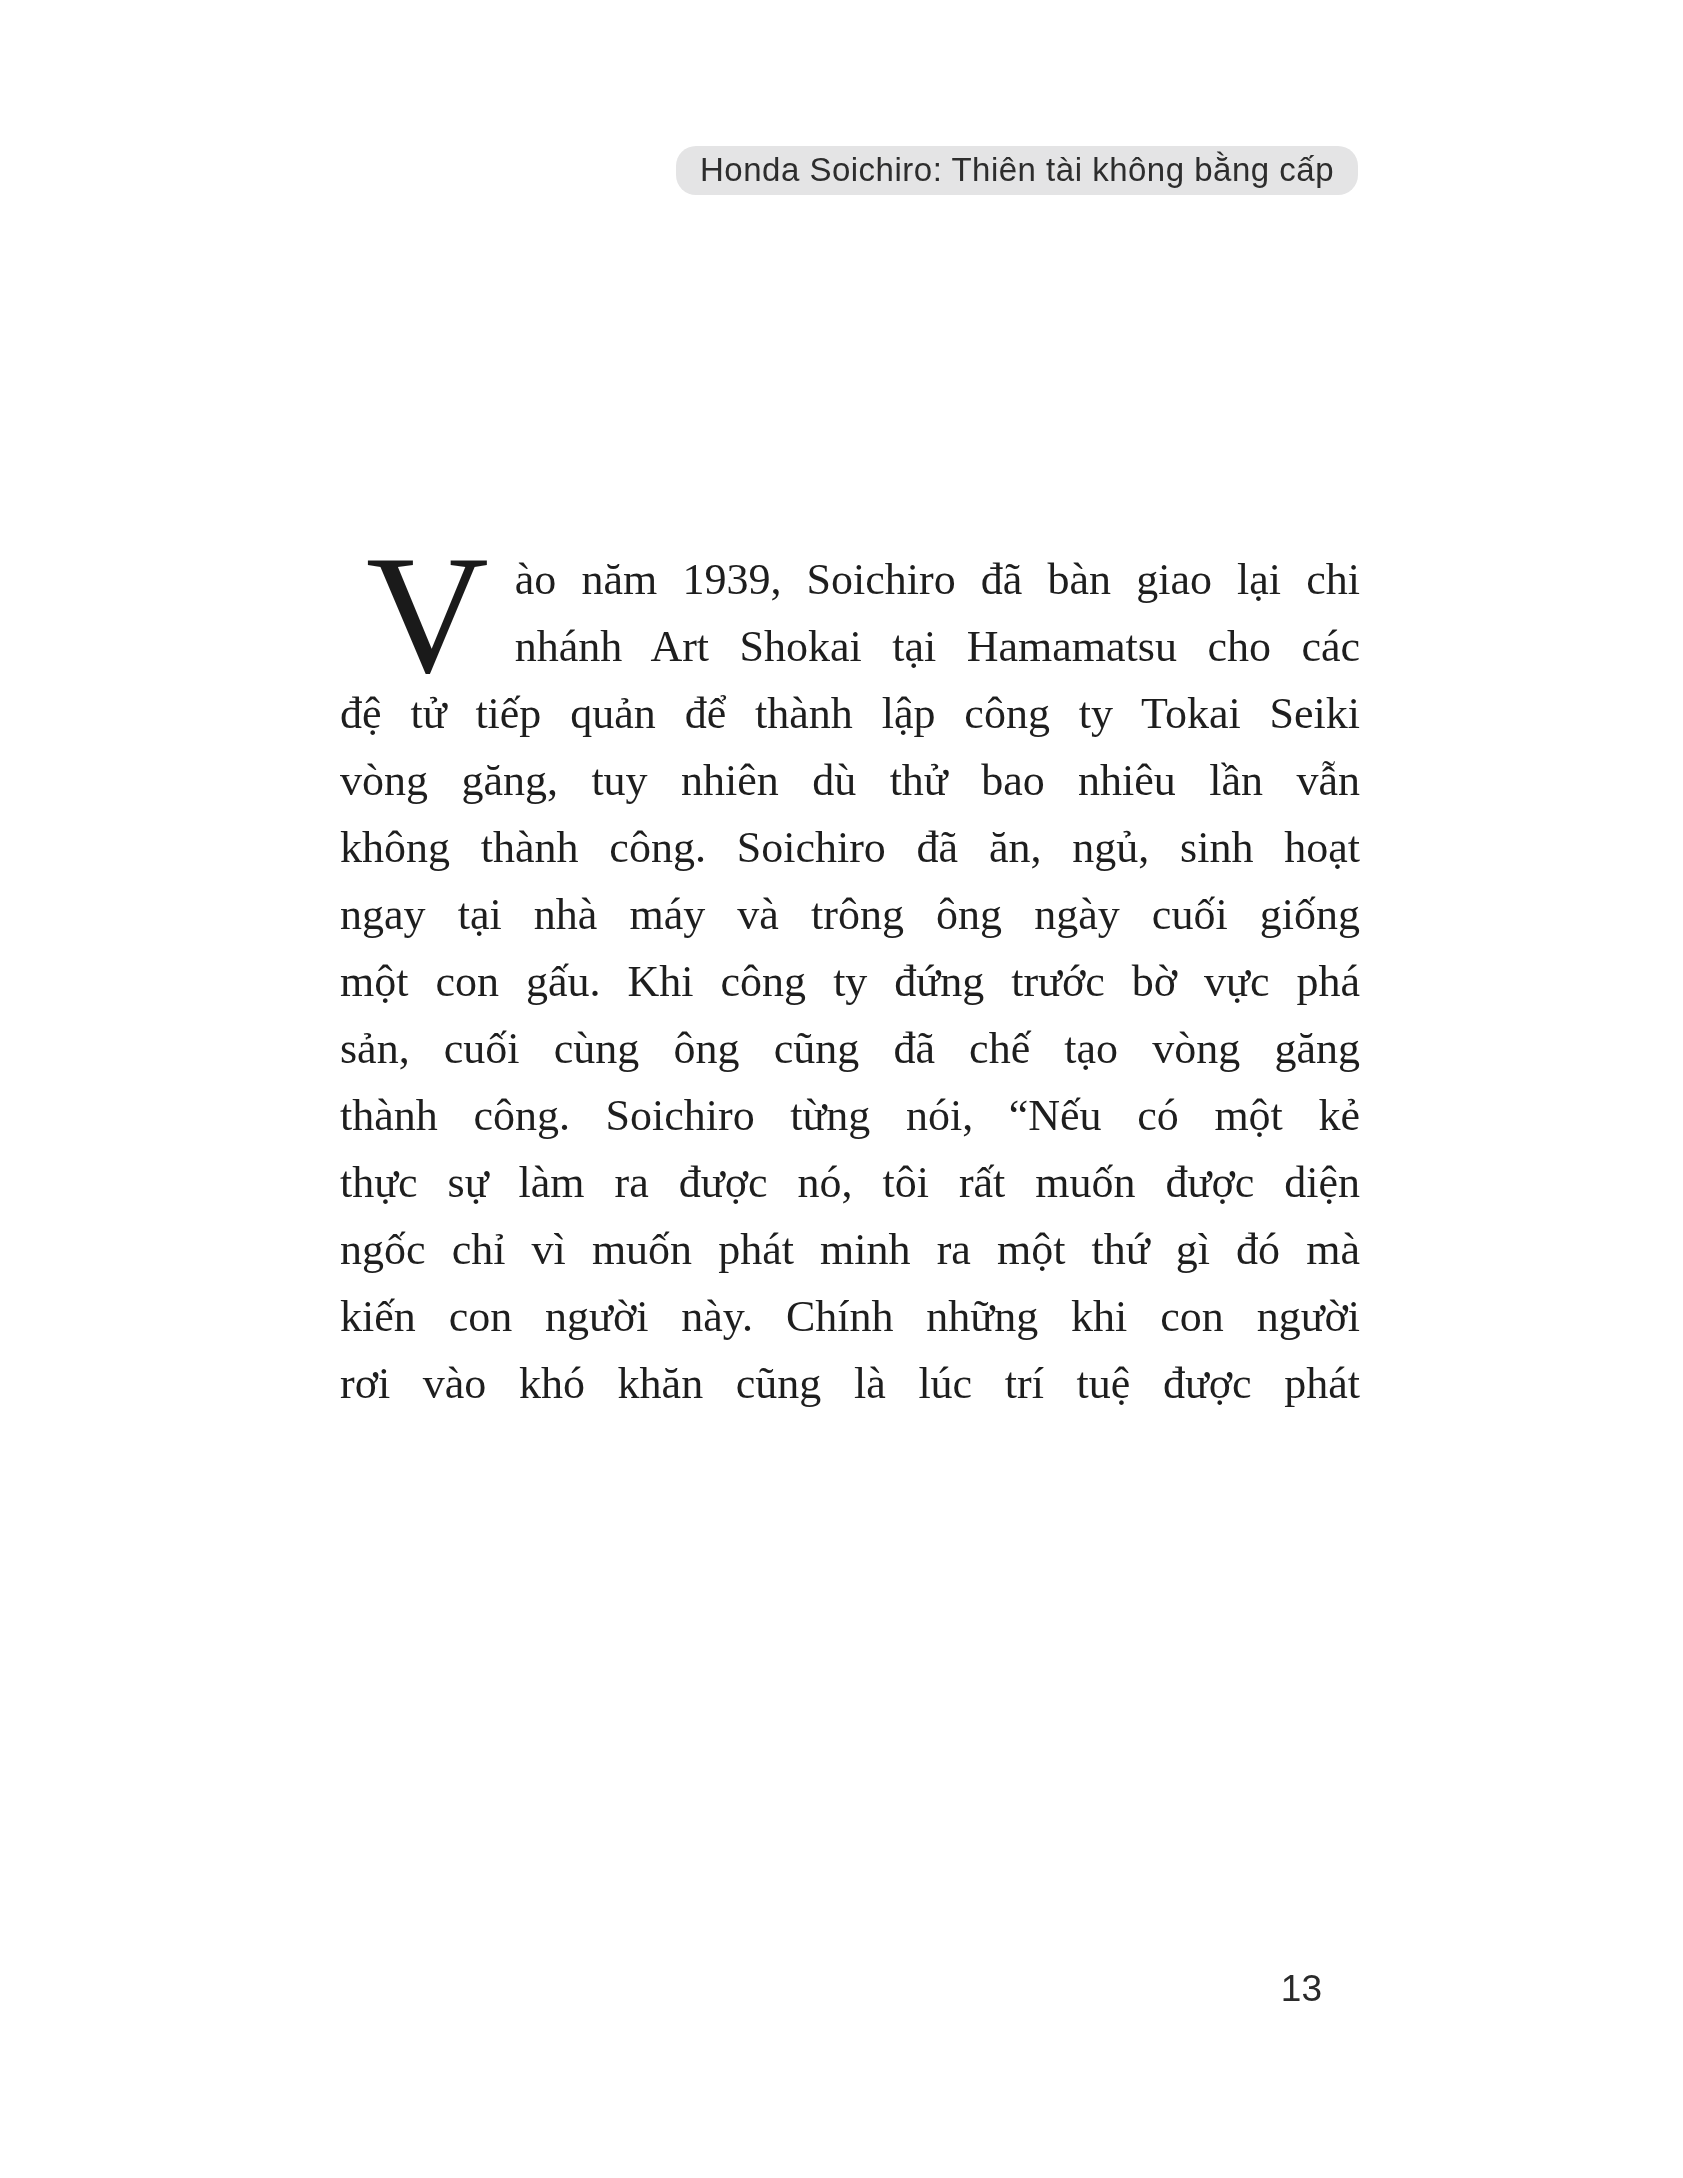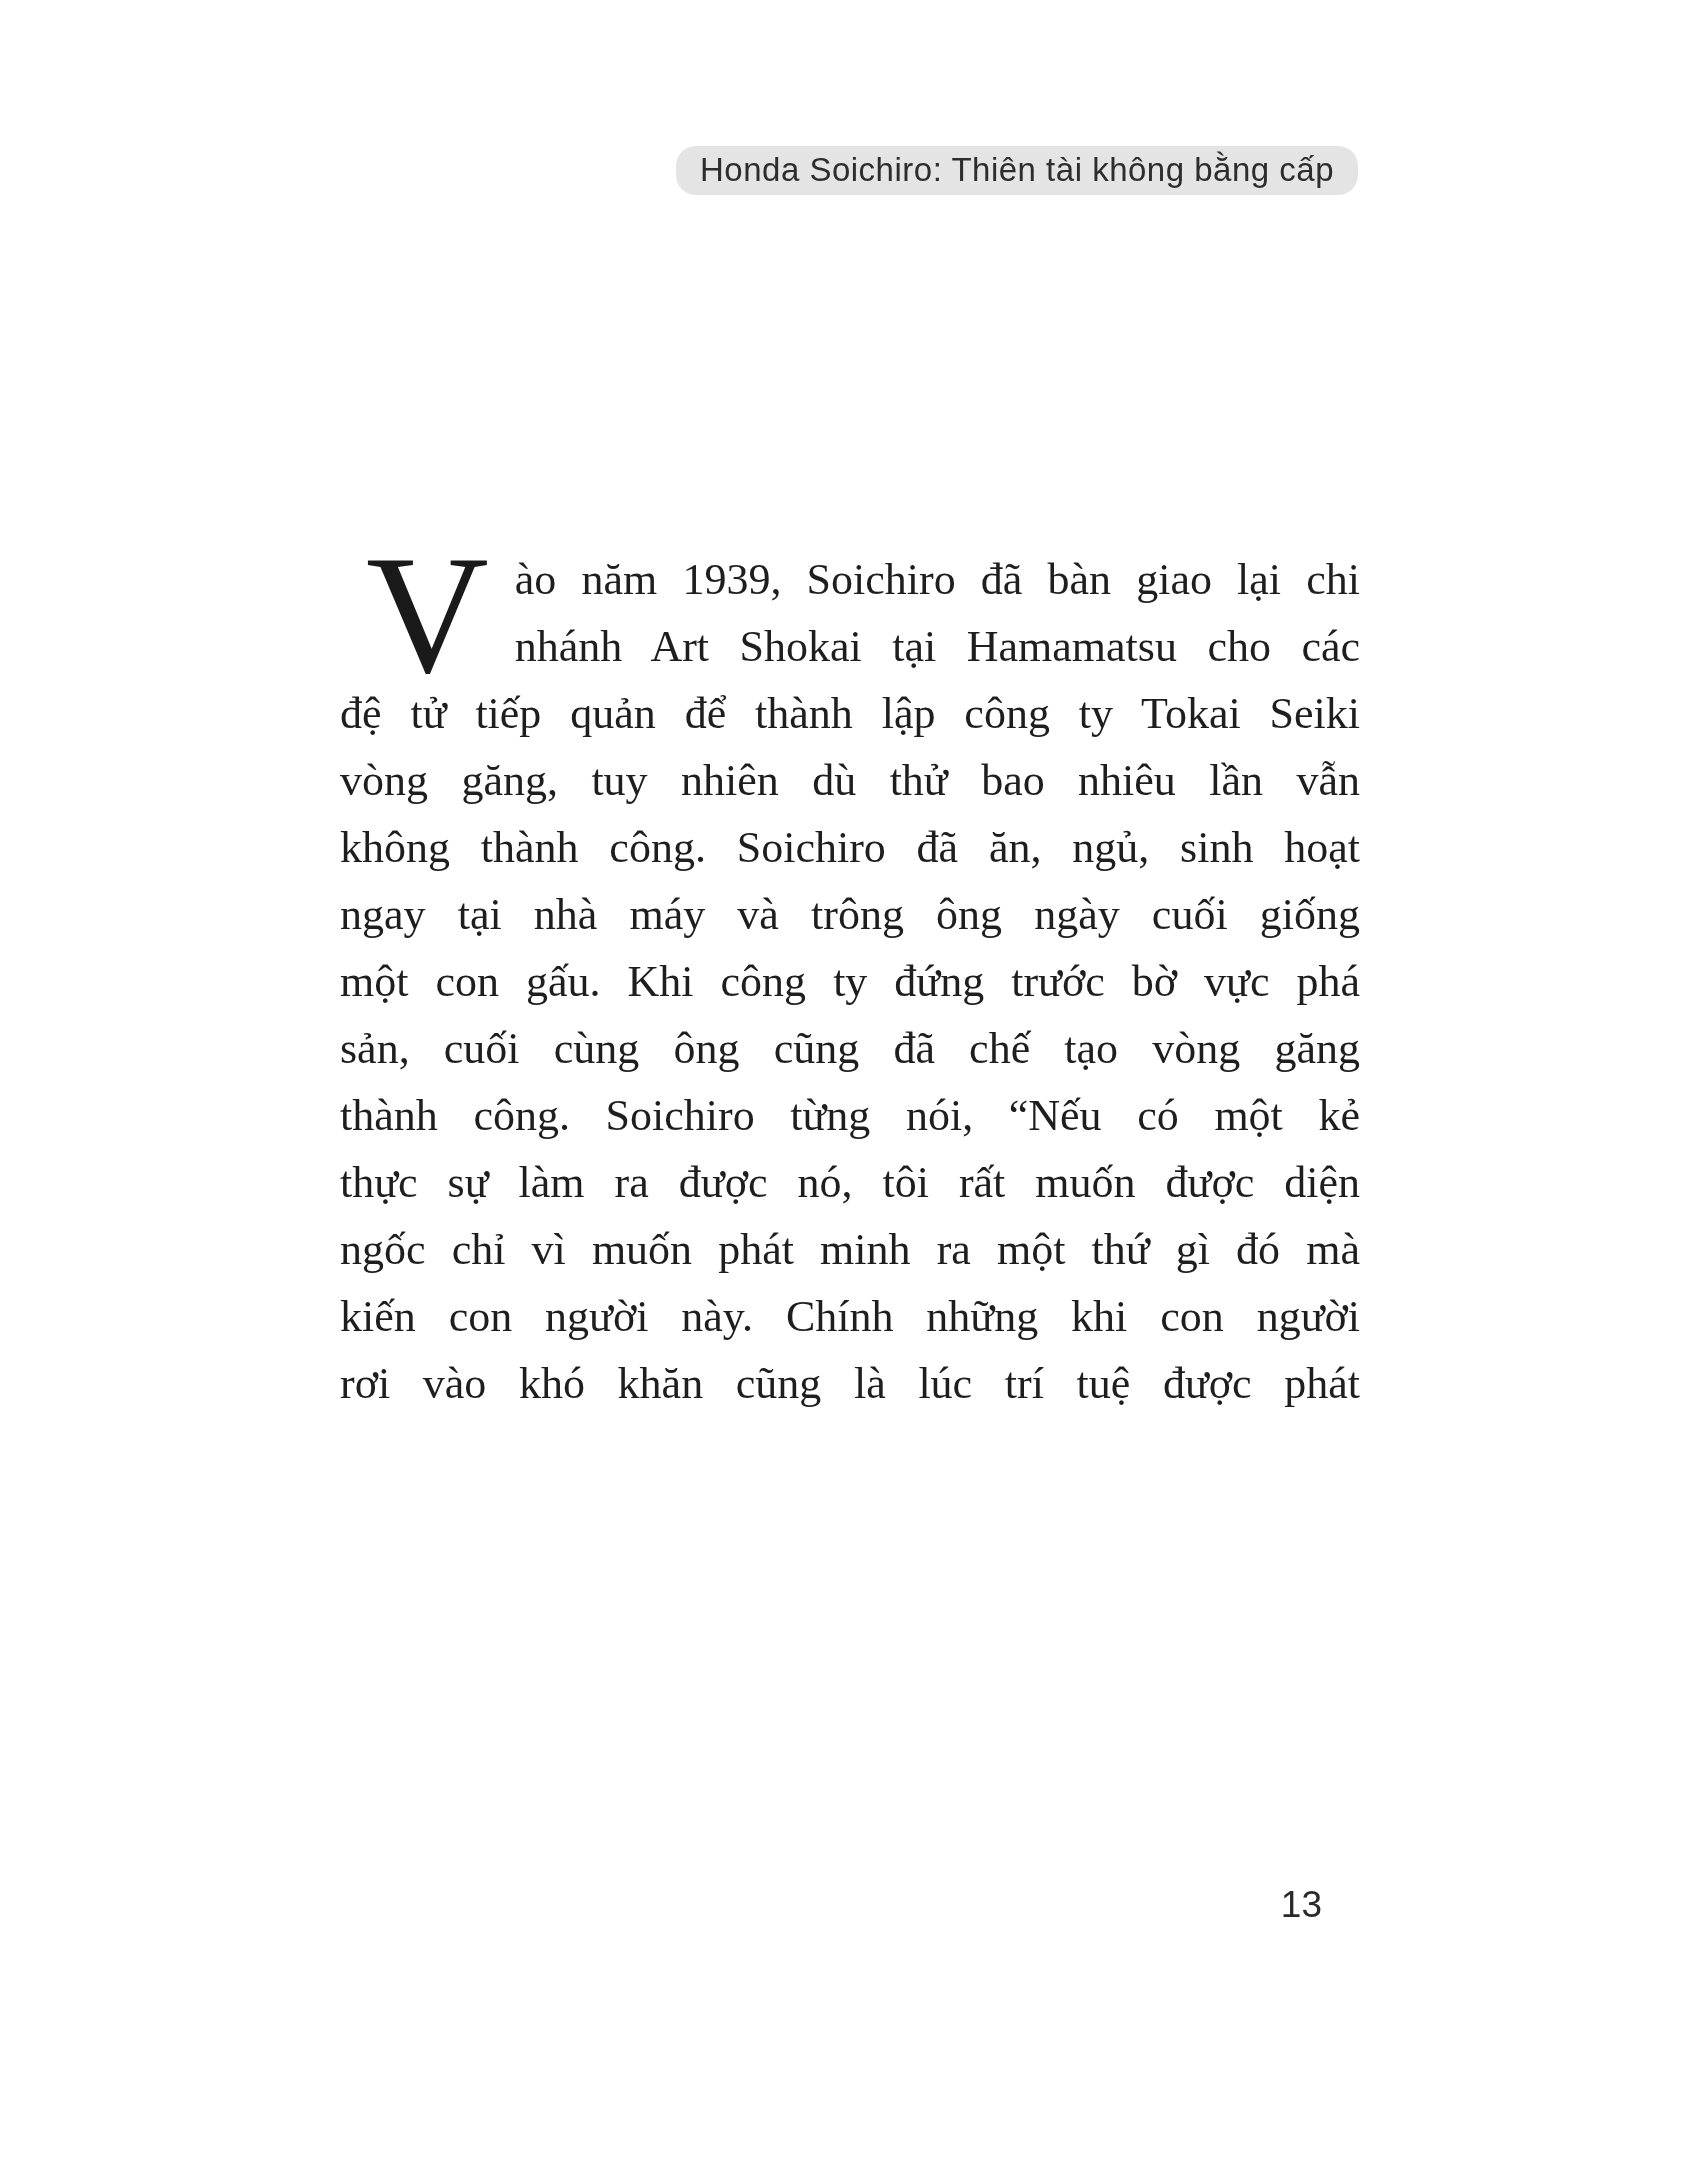--- a/index.html
+++ b/index.html
@@ -52,21 +52,21 @@
     height: 67px;
     text-align: justify;
     text-align-last: justify;
     white-space: normal;
   }
   .line.last {
     text-align-last: left;
   }
   .page-number {
     position: absolute;
-    top: 1884px;
+    top: 1968px;
     right: 361px;
     font-family: "Liberation Sans", sans-serif;
     font-size: 37px;
     color: #2a2a2a;
   }
 </style>
 </head>
 <body>
 
 <div class="page">

